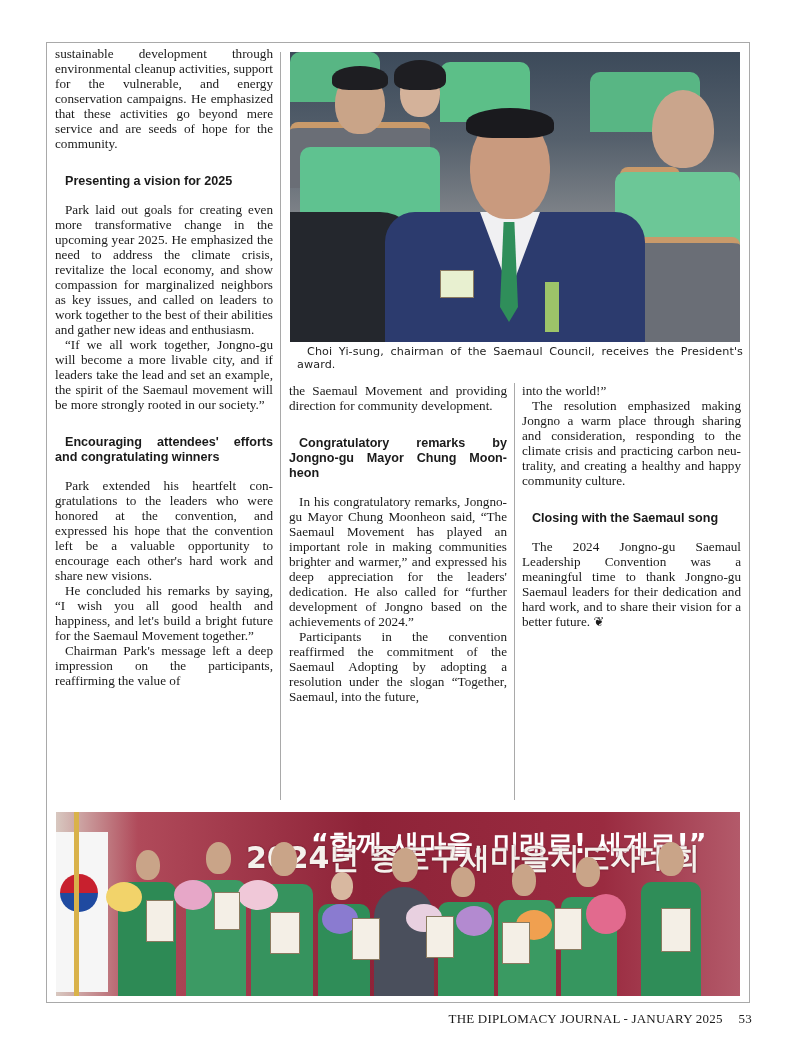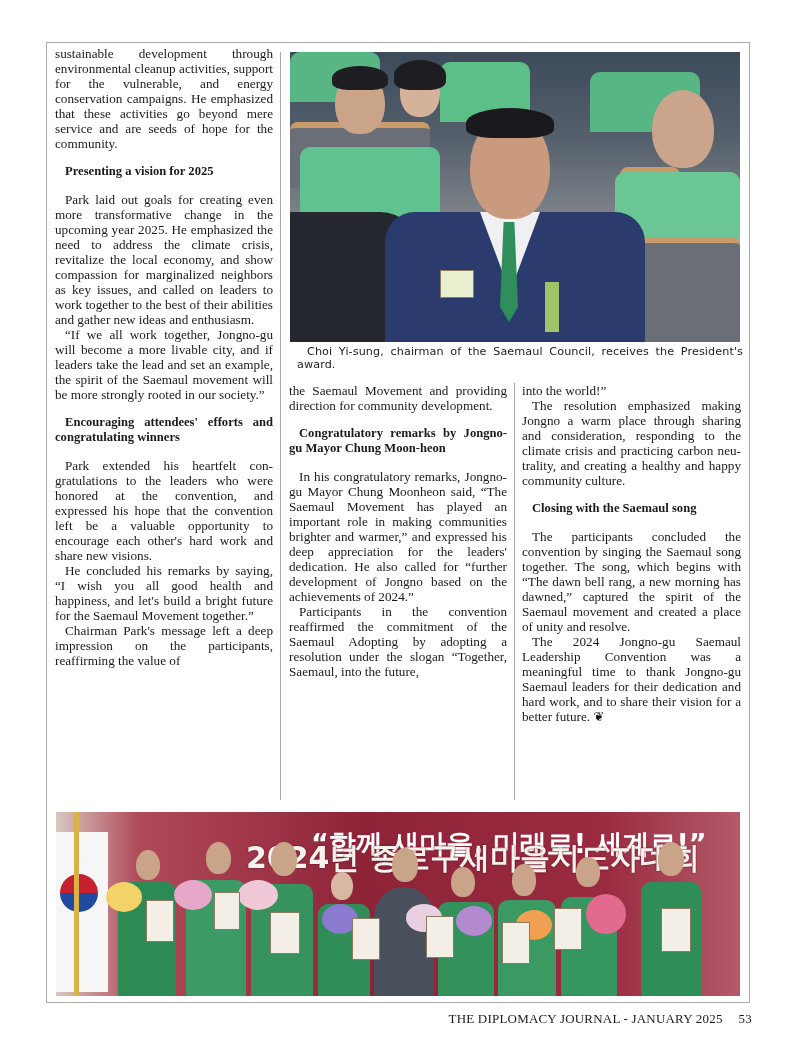--- a/index.html
+++ b/index.html
@@ -4,21 +4,21 @@
 <style>
   html, body { margin: 0; padding: 0; background: #ffffff; }
   body { width: 792px; height: 1059px; position: relative; overflow: hidden;
          font-family: "DejaVu Serif", "Liberation Serif", serif; color: #1a1a1a; }
   .frame { position: absolute; left: 46px; top: 42px; width: 704px; height: 961px;
            border: 1px solid #a9a9a9; box-sizing: border-box; }
   .col { position: absolute; font-family: "Liberation Serif", "DejaVu Serif", serif;
          font-size: 13.2px; line-height: 15px; text-align: justify; hyphens: manual; }
   .col p { margin: 0; text-indent: 10px; }
   .col p.noindent { text-indent: 0; }
-  .col h3 { margin: 13px 0 13px 0; font-family: Liberation Serif, serif; font-weight: bold;
+  .col h3 { margin: 23px 0 13px 0; font-family: Liberation Sans, sans-serif; font-weight: bold;
             font-size: 12.6px; line-height: 15px; text-indent: 10px; text-align: justify; }
   .col h3.center { text-align: left; }
   #col1 { left: 55px; top: 46px; width: 218px; }
   #col2 { left: 289px; top: 383px; width: 218px; }
   #col3 { left: 522px; top: 383px; width: 219px; }
   .vrule { position: absolute; width: 1px; background: #a9a9a9; }
   #rule1 { left: 280px; top: 52px; height: 748px; }
   #rule2 { left: 514px; top: 383px; height: 417px; }
 
   .photo { position: absolute; overflow: hidden; }
@@ -101,21 +101,20 @@
   <p class="noindent">the Saemaul Movement and pro­viding direction for community development.</p>
   <h3>Congratulatory remarks by Jongno-gu Mayor Chung Moon-heon</h3>
   <p>In his congratulatory remarks, Jongno-gu Mayor Chung Moon­heon said, “The Saemaul Move­ment has played an important role in making communities brighter and warmer,” and ex­pressed his deep appreciation for the leaders' dedication. He also called for “further development of Jongno based on the achieve­ments of 2024.”</p>
   <p>Participants in the convention reaffirmed the commitment of the Saemaul Adopting by adopting a resolution under the slogan “To­gether, Saemaul, into the future,</p>
 </div>
 
 <div class="col" id="col3">
   <p class="noindent">into the world!”</p>
   <p>The resolution emphasized making Jongno a warm place through sharing and consider­ation, responding to the climate crisis and practicing carbon neu­trality, and creating a healthy and happy community culture.</p>
   <h3>Closing with the Saemaul song</h3>
-  <p>The participants concluded the convention by singing the Saemaul song together. The song, which begins with “The dawn bell rang, a new morn­ing has dawned,” captured the spirit of the Saemaul move­ment and created a place of unity and resolve.</p>
   <p><span>The 2024 Jongno-gu Saemaul Leadership Convention was a meaningful time to thank Jongno-gu Saemaul leaders for their dedication and hard work, and to share their vision for a better future.</span> <span class="endmark">❦</span></p>
 </div>
 
 <div class="photo" id="photo-bottom" title="Group of award winners holding bouquets and certificates in front of a red banner">
 
   <div class="shape" style="left:0;top:20px;width:52px;height:160px;background:#f6f6f6;"></div>
   <div class="shape" style="left:4px;top:62px;width:38px;height:38px;border-radius:50%;background:linear-gradient(180deg,#c8202e 50%,#1f4aa0 50%);"></div>
   <div class="shape" style="left:18px;top:0;width:5px;height:184px;background:#d9b24a;"></div>
   <div class="banner-text" style="left:255px;top:14px;font-size:27px;color:#ffffff;">“함께 새마을, 미래로! 세계로!”</div>
   <div class="banner-text" style="left:190px;top:26px;font-size:30px;color:#f5f1ec;text-shadow:0 0 2px #5a1020;">2024년 종로구새마을지도자대회</div>

